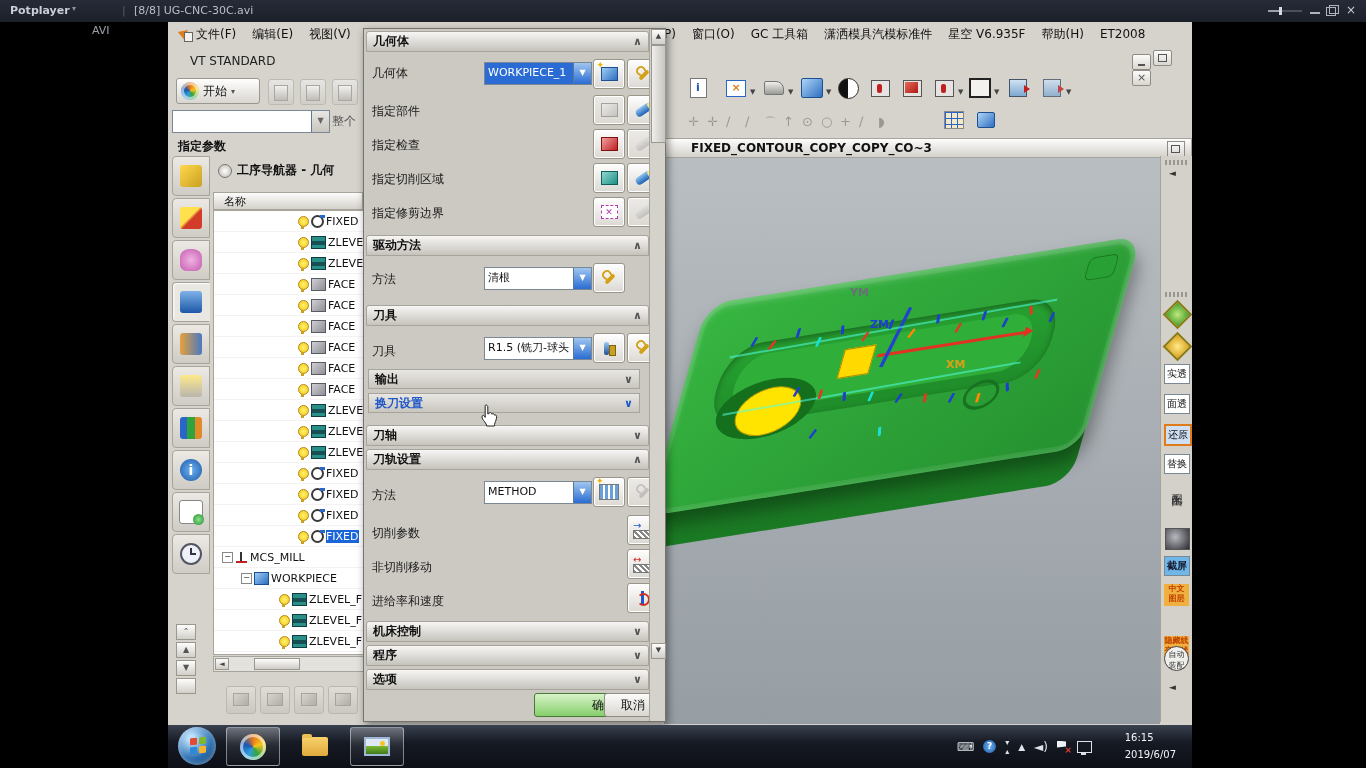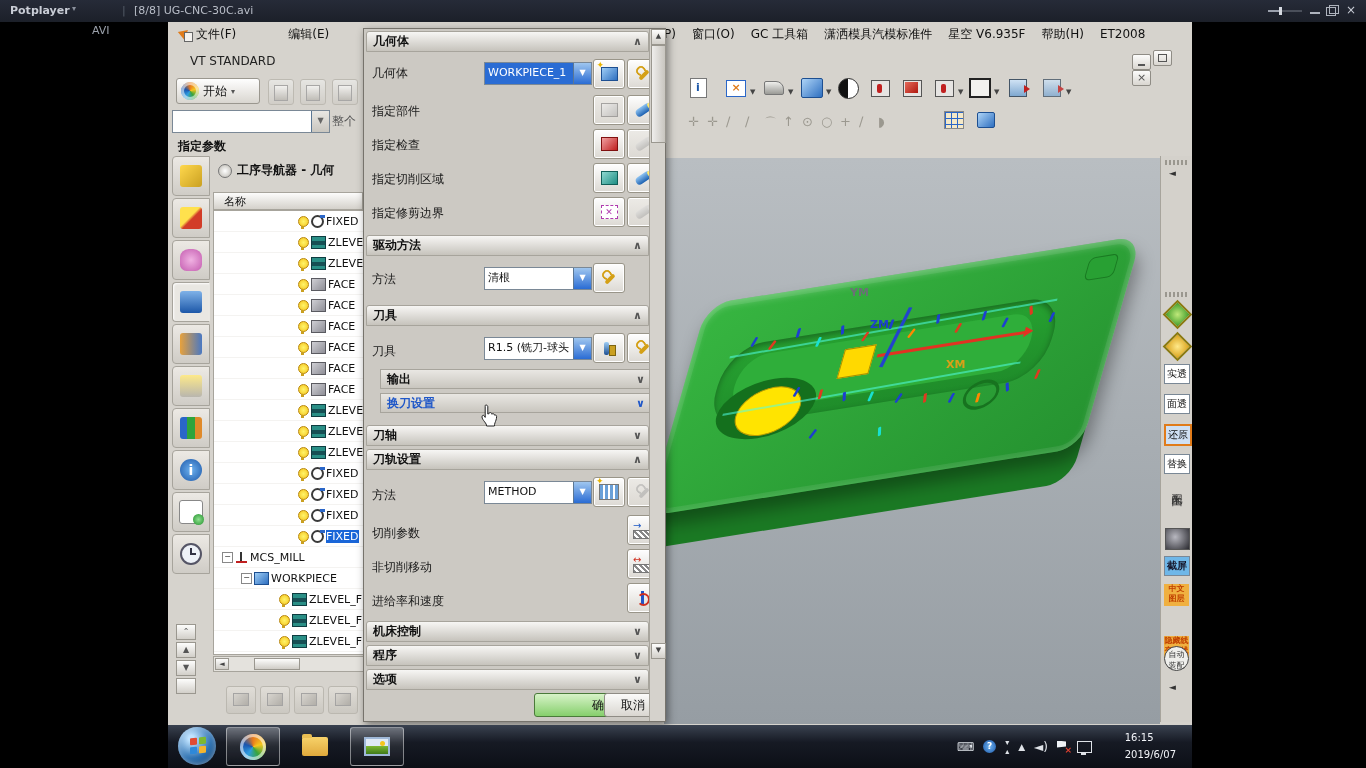--- a/index.html
+++ b/index.html
@@ -13,21 +13,21 @@
   .pp-bar{width:10px;height:2px;background:#aeb3bd;}
   .pp-sq{width:8px;height:7px;border:1px solid #aeb3bd;}
   .pp-sq::before{content:"";position:absolute;left:2px;top:-3px;width:8px;height:7px;border:1px solid #aeb3bd;}
   .pp-x{color:#c9cdd6;font-size:12px;line-height:10px;top:5px;}
   #vol{left:1268px;top:10px;width:34px;height:2px;background:#4a4f5a;}
   #vol::before{content:"";position:absolute;left:0;top:0;width:12px;height:2px;background:#9aa0ac;}
   #vol::after{content:"";position:absolute;left:11px;top:-3px;width:3px;height:8px;background:#d5d9e0;}
   
   #nx{left:168px;top:22px;width:1024px;height:703px;background:#d6d3cd;overflow:hidden;}
   .menu-item{margin-right:16px;white-space:nowrap;}
-  #menubar{left:0;top:0;width:1024px;height:24px;display:flex;align-items:center;padding-left:28px;box-sizing:border-box;gap:36px;}
+  #menubar{left:0;top:0;width:1024px;height:24px;display:flex;align-items:center;padding-left:28px;box-sizing:border-box;}
   #menubar-r{left:496px;top:0;height:24px;display:flex;align-items:center;}
   .flagicon{left:12px;top:4px;width:12px;height:14px;}
   .flagicon::before{content:"";position:absolute;left:0;top:2px;width:0;height:0;border-left:9px solid #e07b1a;border-top:5px solid transparent;border-bottom:5px solid transparent;transform:rotate(-40deg);}
   .flagicon::after{content:"";position:absolute;left:4px;top:6px;width:7px;height:8px;background:#f4f2ee;border:1px solid #666;}
   #envlabel{left:22px;top:32px;font-size:12px;color:#222;}
   
   .winbtn{width:17px;height:14px;border:1px solid #8f8c85;background:linear-gradient(#fcfcfb,#d9d6d0);border-radius:2px;display:inline-flex;align-items:center;justify-content:center;margin-left:2px;font-size:9px;color:#444;}
   .wb-min::before{content:"";width:7px;height:2px;background:#555;margin-top:6px;}
   .wb-rest{position:relative;}
   .wb-rest::before{content:"";position:absolute;left:4px;top:3px;width:7px;height:6px;border:1px solid #555;}
@@ -67,21 +67,21 @@
   .newtool{position:relative;width:14px;height:15px;}
   .newtool::before{content:"";position:absolute;left:2px;top:1px;width:5px;height:13px;background:linear-gradient(#9ecdf5,#1d4f91);border-radius:2px;}
   .newtool::after{content:"";position:absolute;right:0;top:4px;width:5px;height:9px;background:#caa021;border:1px solid #7d6410;}
   .methodic{position:relative;width:18px;height:14px;background:repeating-linear-gradient(90deg,#6aa0d8 0 3px,#fff 3px 5px);border:1px solid #777;}
   .methodic::after{content:"✦";position:absolute;left:-4px;top:-9px;font-size:9px;color:#e8b400;}
   
   #dlg{left:195px;top:6px;width:301px;height:692px;background:#ccc9c3;border:1px solid #76736c;box-shadow:2px 3px 8px rgba(0,0,0,.45);z-index:30;}
   .sec{position:absolute;left:2px;width:283px;height:21px;background:linear-gradient(#f7f6f4,#c6c3bc);border:1px solid #a7a49c;border-radius:3px 3px 0 0;display:flex;align-items:center;justify-content:space-between;padding:0 6px;box-sizing:border-box;font-weight:bold;}
   .chev{font-size:11px;color:#555;}
   .chev.blue{color:#1f57c8;}
-  .subbar{position:absolute;left:16px;width:272px;height:20px;background:linear-gradient(#e9e7e3,#c9c6bf);border:1px solid #a7a49c;display:flex;align-items:center;justify-content:space-between;padding:8px 6px;box-sizing:border-box;font-weight:bold;}
+  .subbar{position:absolute;left:4px;width:272px;height:20px;background:linear-gradient(#e9e7e3,#c9c6bf);border:1px solid #a7a49c;display:flex;align-items:center;justify-content:space-between;padding:8px 6px;box-sizing:border-box;font-weight:bold;}
   .dlabel{position:absolute;font-size:12px;color:#1a1a1a;}
   .combo{position:absolute;width:106px;height:21px;border:1px solid #7a8896;background:#fff;display:flex;}
   .combo .ct{flex:1;font-size:11px;line-height:19px;padding-left:3px;overflow:hidden;white-space:nowrap;}
   .combo .ct.sel{background:#2a6cd4;color:#fff;}
   .combo .ca{width:17px;background:linear-gradient(#9fc6ef,#2a6cd4);border-left:1px solid #5b7794;color:#fff;font-size:8px;text-align:center;line-height:19px;}
   .okbtn{position:absolute;width:64px;height:22px;border:1px solid #4a7a3a;border-radius:3px;background:linear-gradient(#d7f3c8,#86cf6c);font-size:12px;text-align:center;line-height:22px;}
   .cancelbtn{position:absolute;width:56px;height:22px;border:1px solid #8f8c85;border-radius:3px;background:linear-gradient(#fbfbfa,#d9d6d0);font-size:12px;text-align:center;line-height:22px;}
   #dlg-scroll{position:absolute;right:0;top:0;width:15px;height:692px;background:#d5d2cc;border-left:1px solid #a7a49c;}
   .sbtn{position:absolute;left:1px;width:13px;height:14px;background:linear-gradient(#fdfdfc,#d2cfc9);border:1px solid #9a978f;font-size:7px;text-align:center;line-height:13px;color:#444;}
   #dlg-thumb{position:absolute;left:1px;top:16px;width:13px;height:96px;background:linear-gradient(90deg,#efeeec,#c8c5bf);border:1px solid #9a978f;}
@@ -482,20 +482,24 @@
         <span id="hthumb"></span>
       </div>
       <span class="blg" style="left:14px;top:530px;"></span>
       <span class="blg" style="left:48px;top:530px;"></span>
       <span class="blg" style="left:82px;top:530px;"></span>
       <span class="blg" style="left:116px;top:530px;"></span>
       <span class="csysic" style="left:152px;top:530px;"></span>
     </div>
 
     
+    <div id="gwtitle" class="abs">
+      <span>FIXED_CONTOUR_COPY_COPY_CO~3</span>
+      <span id="gwrest"></span>
+    </div>
     <div id="viewport" class="abs">
       <div id="mold-front" class="abs"></div>
       <div id="mold-top" class="abs">
         <div id="channel" class="mi"></div>
         <div id="plateau" class="mi"></div>
         <div id="darkzone" class="mi"></div>
         <div id="yellipse" class="mi"></div>
         <div id="yrect" class="mi"></div>
         <div id="redarrow" class="mi"></div>
         <div id="ringhole" class="mi"></div>

